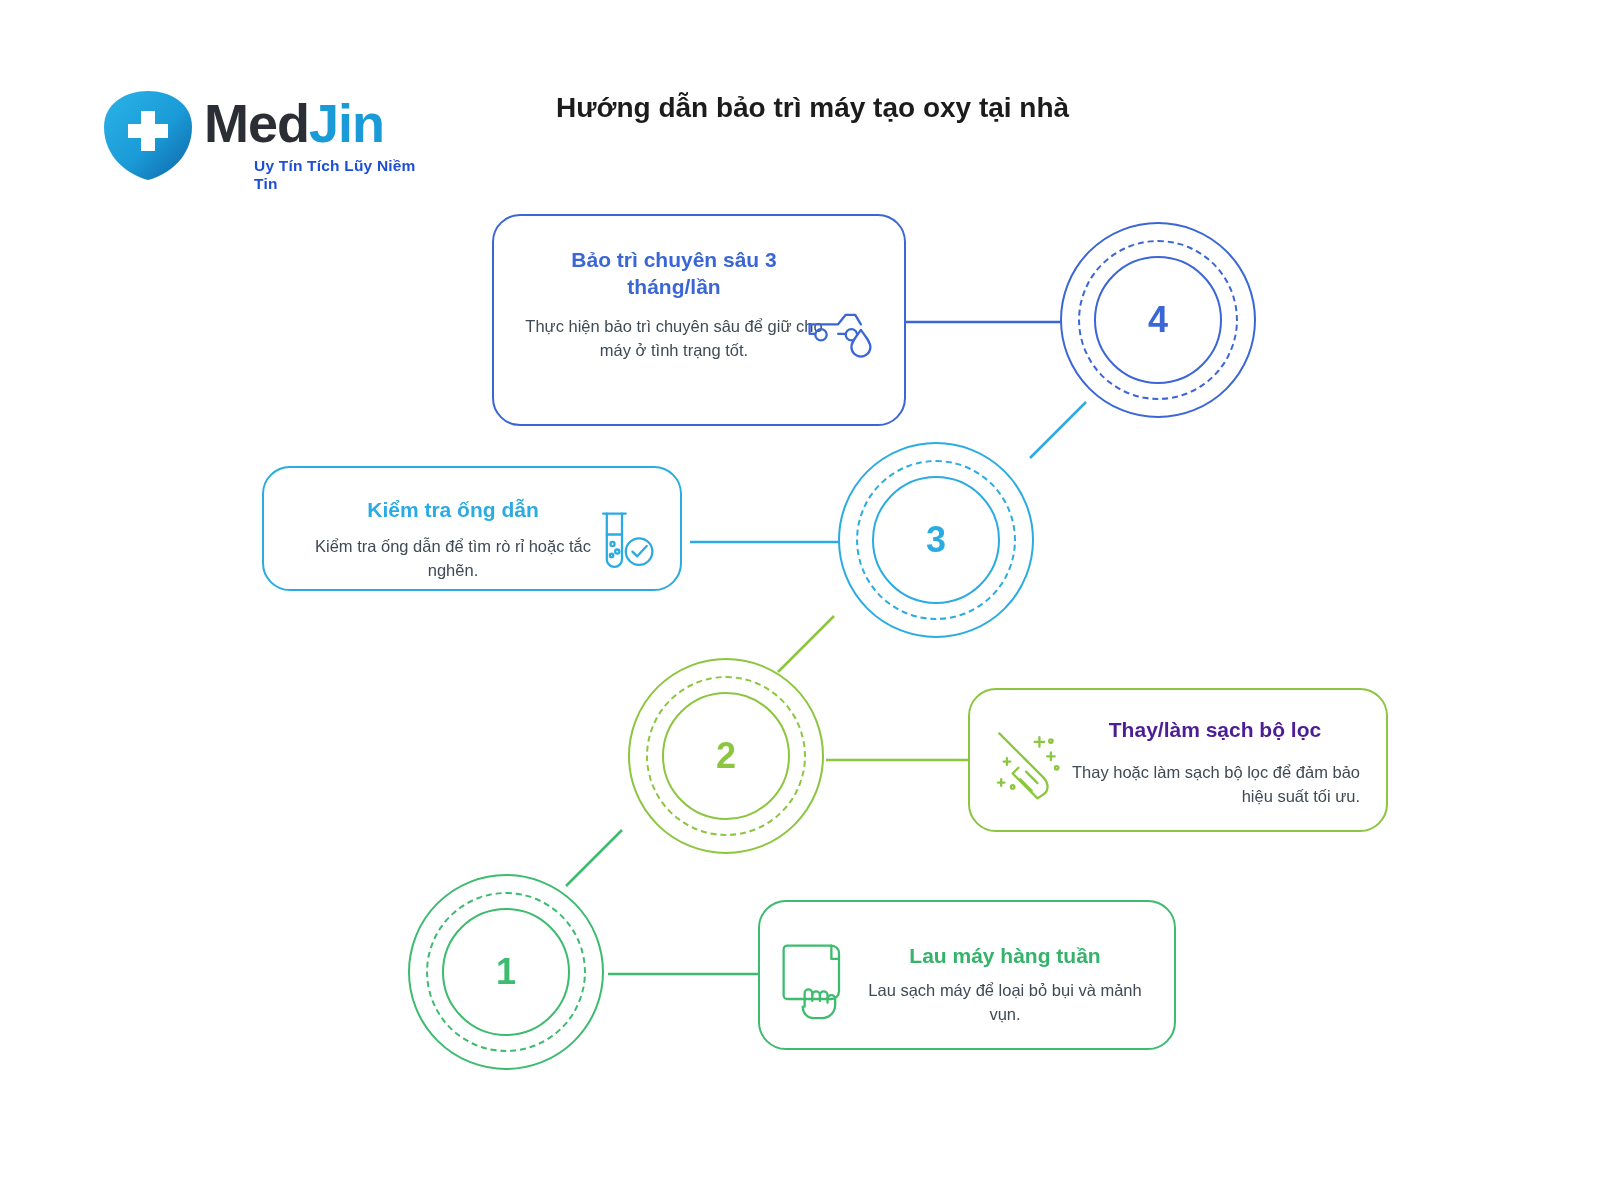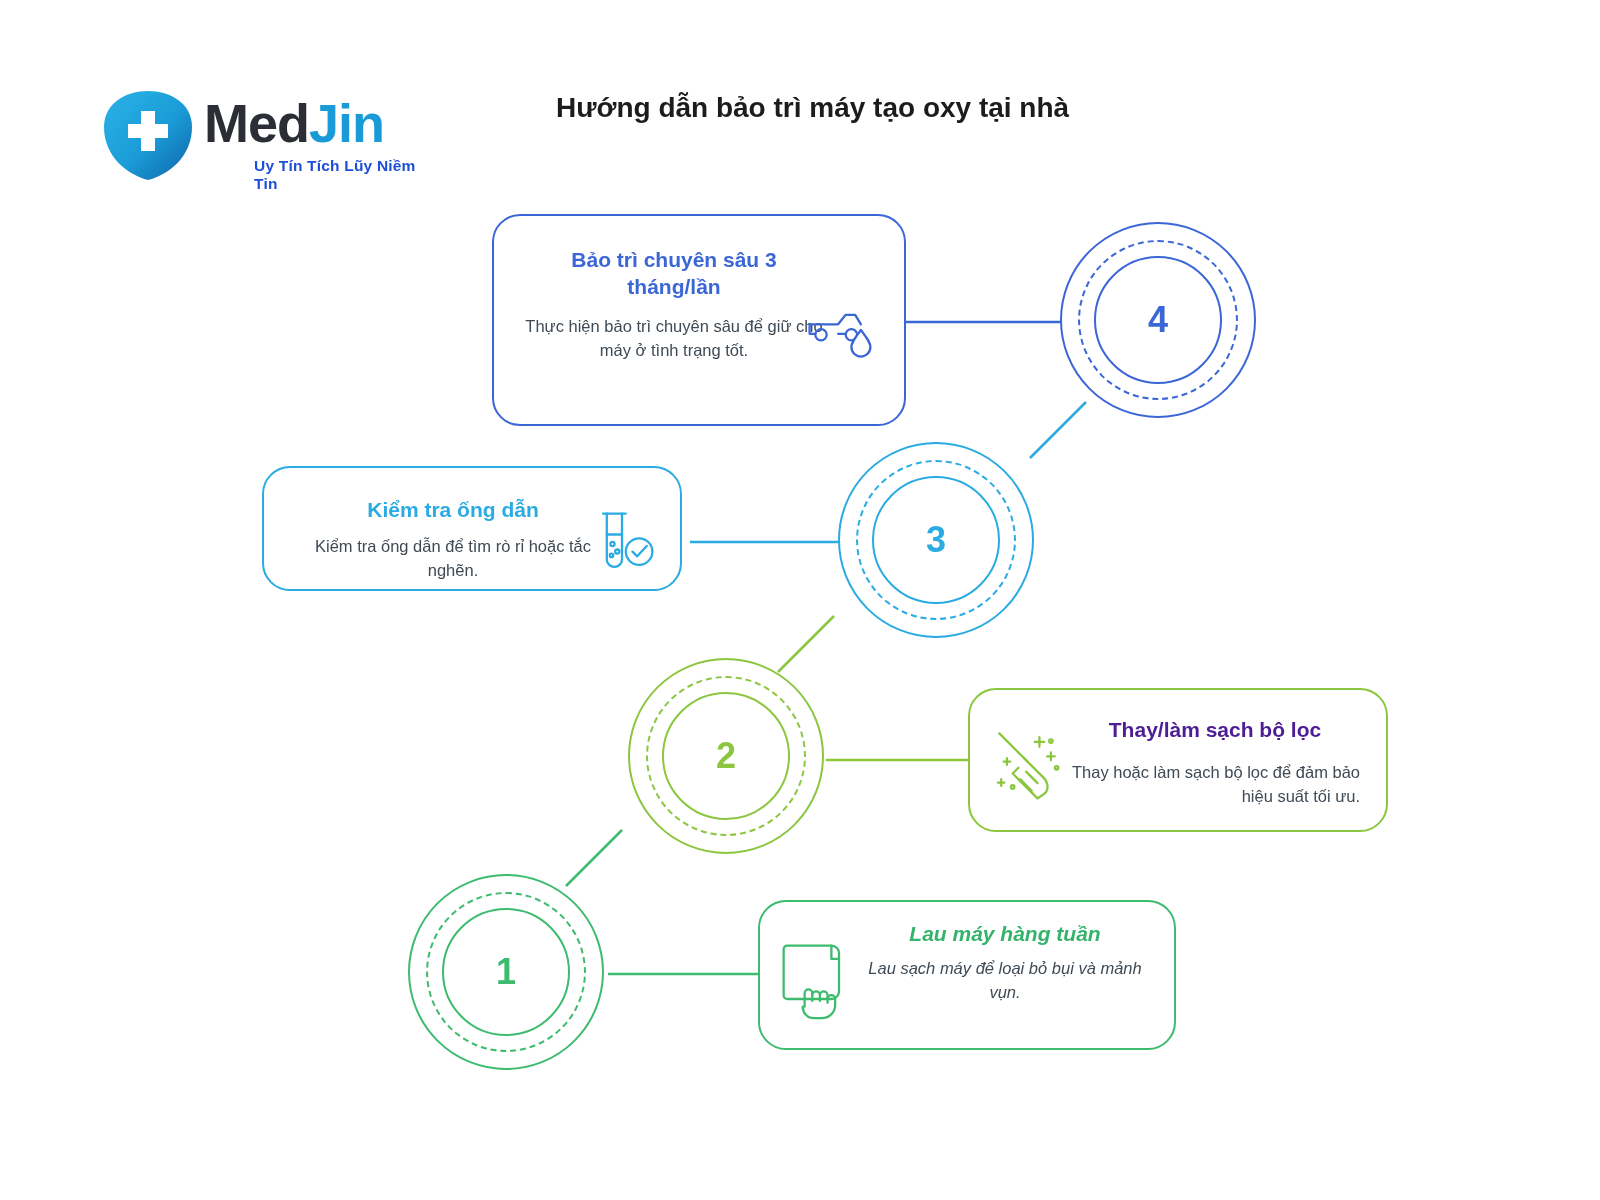--- a/index.html
+++ b/index.html
@@ -213,24 +213,23 @@
   #card-1 {
     left: 758px;
     top: 900px;
     width: 418px;
     height: 150px;
     border-color: #3dbb6e;
   }
   #card-1 .txt {
     position: absolute;
     right: 24px;
-    top: 18px;
+    top: 40px;
     width: 290px;
     text-align: center;
-    font-style: italic;
   }
   #card-1 .card-title { color: #34b36a; }
   #card-1 .card-desc { margin-top: 10px; text-align: center; }
   #card-1 .card-icon {
     position: absolute;
     left: 16px;
     top: 34px;
     width: 84px;
     height: 84px;
   }

